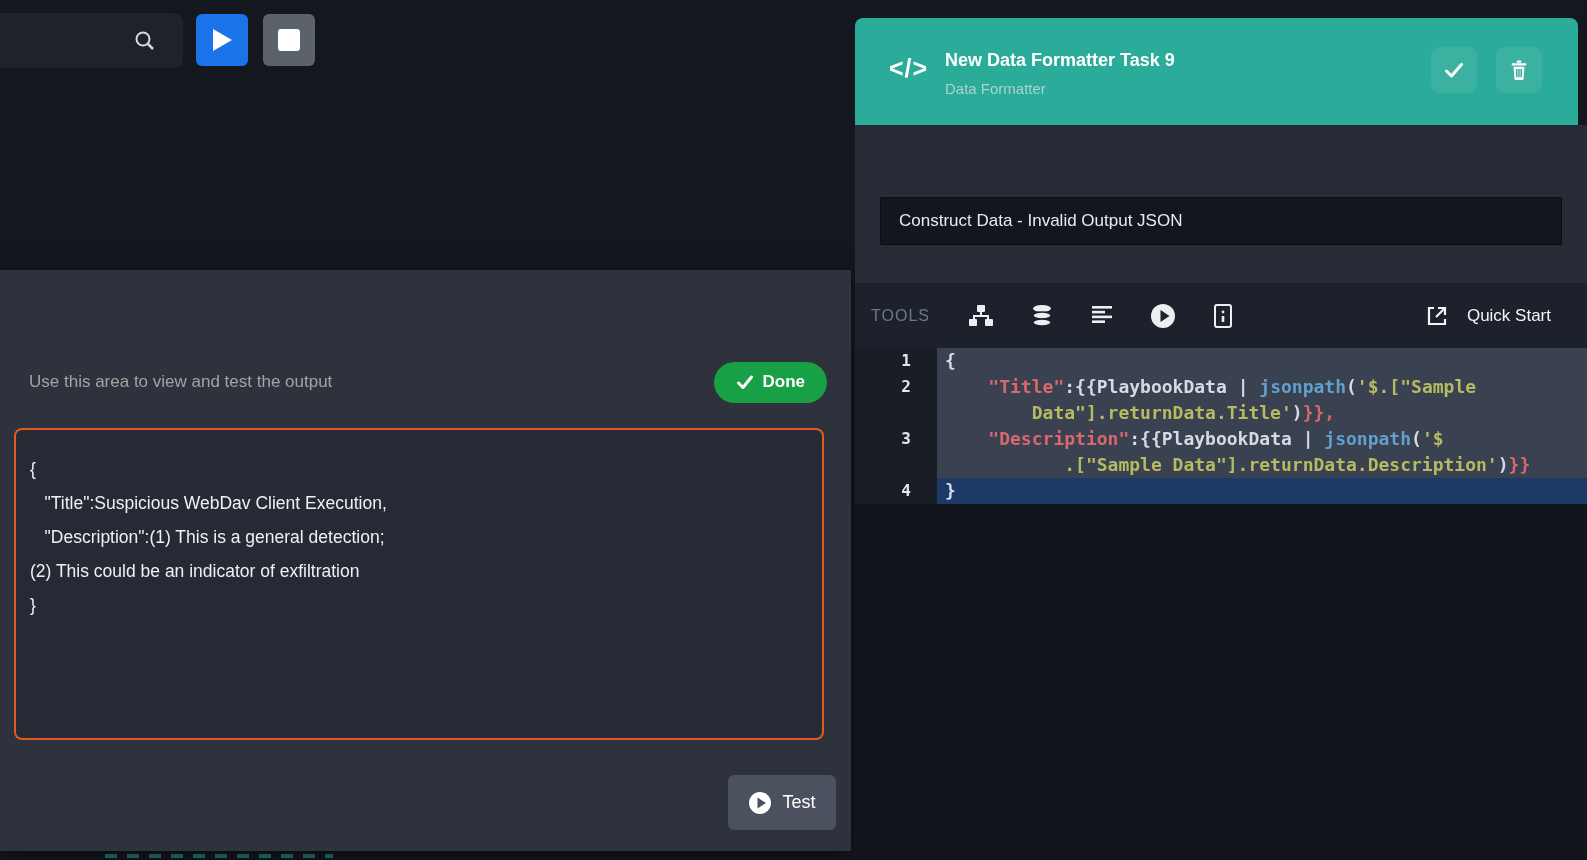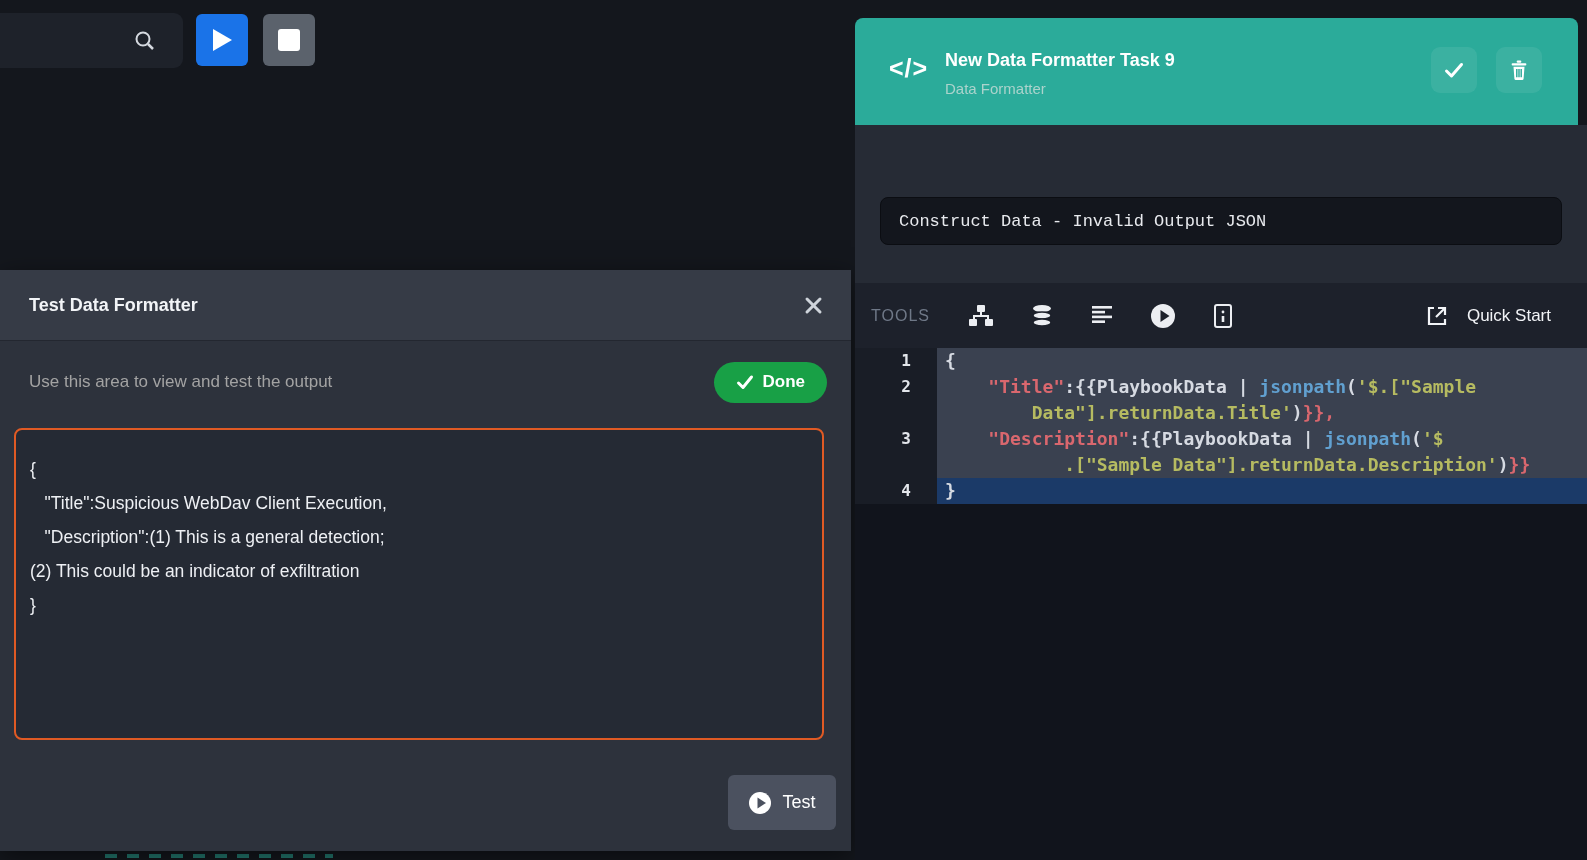--- a/index.html
+++ b/index.html
@@ -19,21 +19,21 @@
   .task-card { position:absolute; left:0; top:18px; width:723px; height:107px; background:var(--accent-teal); border-radius:8px 8px 0 0; }
   .task-card .code-glyph { position:absolute; left:34px; top:36px; font-size:25px; font-weight:bold; color:#fff; letter-spacing:1px; }
   .task-card .tc-title { position:absolute; left:90px; top:32px; font-size:18px; font-weight:bold; color:#fff; }
   .task-card .tc-sub { position:absolute; left:90px; top:62px; font-size:15px; color:#abd3cc; }
   .hdr-btn { position:absolute; top:29px; width:46px; height:46px; border-radius:9px; background:rgba(255,255,255,0.08); border:none; display:flex; align-items:center; justify-content:center; cursor:pointer; }
   .hdr-btn.check { right:101px; }
   .hdr-btn.trash { right:36px; }
 
   .task-section { position:absolute; left:0; top:125px; width:732px; height:158px; background:#262b35; }
   .task-label { position:absolute; left:25px; top:38px; font-size:17px; font-weight:bold; color:#f2f4f7;margin-top:48px; }
-  .task-input { position:absolute; left:25px; right:25px; top:72px; height:48px; background:#13161d; border:1px solid #0b0d12; border-radius:8px; color:#e8eaee; font-size:17px; font-family:Liberation Mono, monospace; padding:0 18px; }
+  .task-input { position:absolute; left:25px; right:25px; top:72px; height:48px; background:#13161d; border:1px solid #0b0d12; border-radius:1px; color:#e8eaee; font-size:17px; font-family:Liberation Sans, sans-serif; padding:0 18px; }
 
   .tools-bar { position:absolute; left:0; top:283px; width:732px; height:65px; background:#1d212b; display:flex; align-items:center; }
   .tools-label { margin-left:16px; font-size:16px; letter-spacing:1px; color:#6f7887; }
   .tool-icons { display:flex; align-items:center; gap:36px; margin-left:38px; }
   .tool-btn { background:none; border:none; cursor:pointer; display:flex; align-items:center; }
   .quick-start { margin-left:auto; margin-right:36px; display:flex; align-items:center; gap:18px; background:none; border:none; cursor:pointer; color:#f2f4f7; font-size:17px; font-family:"Liberation Sans", sans-serif; }
 
   
   .editor { position:absolute; left:0; top:348px; width:732px; }
   .code-row { display:flex; height:26px; }
@@ -72,29 +72,20 @@
   <svg width="22" height="24" viewBox="0 0 22 24">
       <polygon points="2,1 2,23 21,12" fill="#fff"></polygon>
     </svg>
 </button>
 <button class="btn-sq btn-stop">
   <span class="stop-square"></span>
 </button>
 <div class="bottom-dashes"></div>
 
 <div class="modal">
-  <div class="modal-header">
-    <span class="modal-title">Test Data Formatter</span>
-    <button class="modal-close">
-      <svg width="19" height="19" viewBox="0 0 19 19" stroke="#cfd4db" stroke-width="3" stroke-linecap="round">
-        <line x1="3" y1="3" x2="16" y2="16"></line>
-          <line x1="16" y1="3" x2="3" y2="16"></line>
-      </svg>
-    </button>
-  </div>
 
   <div class="modal-introw">
     <span class="modal-desc">Use this area to view and test the output</span>
     <button class="btn-done">
       <svg width="18" height="18" viewBox="0 0 18 18" fill="none" stroke="#fff" stroke-width="3" stroke-linecap="round" stroke-linejoin="round">
         <polyline points="2.5,10 7,14.5 15.5,4"></polyline>
       </svg>
       <span>Done</span>
     </button>
   </div>

